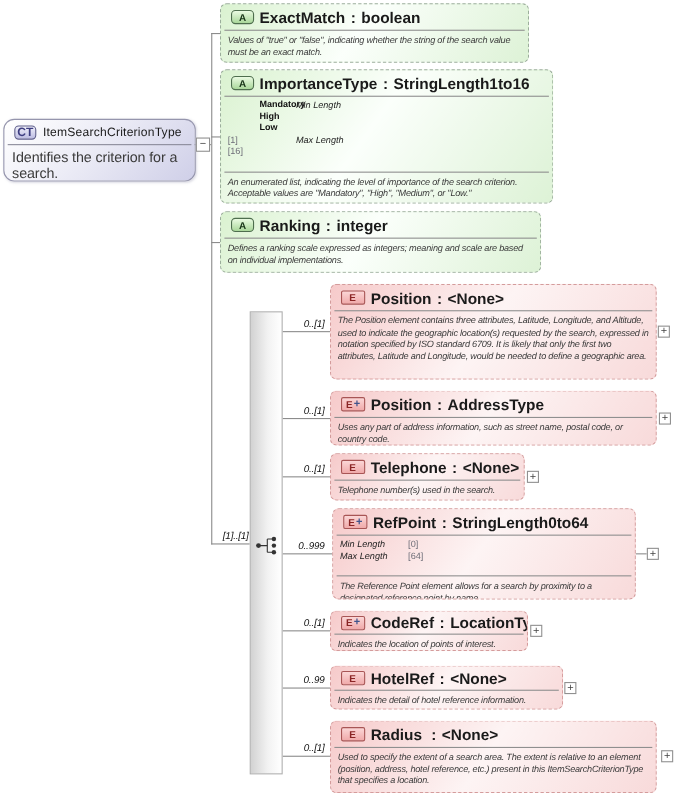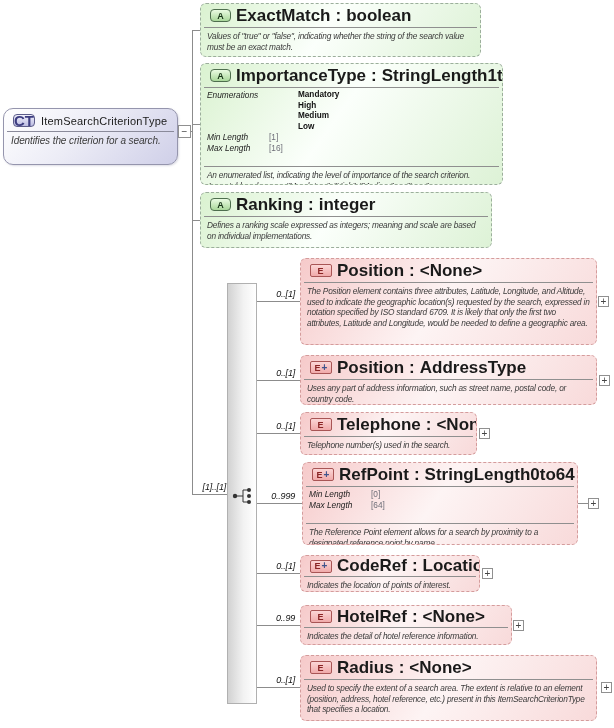--- a/index.html
+++ b/index.html
@@ -17,36 +17,36 @@
   .ctbox {
     position:absolute; left:3px; top:108px; width:175px; height:57px;
     border:1px solid #9595ad; border-radius:10px;
     background:linear-gradient(135deg,#ffffff 0%,#ececf6 45%,#cfcfe8 100%);
     box-shadow:1px 1px 2px rgba(120,120,150,.25);
   }
   .ct-hdr { display:flex; align-items:center; gap:6px; padding:5px 6px 4px 6px;
     border-bottom:1px solid #8a8a9a; margin:0 3px; }
   .badge { display:inline-flex; align-items:center; justify-content:center;
     font-weight:bold; flex:0 0 auto; }
-  .badge-ct { min-width:20px; height:13px; font-size:15px; color:#3d3d80;
+  .badge-ct { min-width:20px; height:13px; font-size:11px; color:#3d3d80;
     border:1px solid #5c5c8a; border-radius:4px;
     background:linear-gradient(180deg,#f0f0fb,#bcbce2); }
   .ctname { font-size:11px; font-weight:normal; color:#1a1a1a; letter-spacing:.2px; }
-  .ct-desc { font-size:10px; font-style:italic; color:#3b3b3b; padding:3px 7px;
+  .ct-desc { font-size:13px; color:#3b3b3b; padding:3px 7px;
     letter-spacing:-.1px; }
 
   
   .abox, .ebox { position:absolute; border-radius:6px; overflow:hidden; }
   .abox { border:1px dashed #9cae9c;
     background:linear-gradient(125deg,#daf2d0 0%,#fbfffb 45%,#ddf2d6 100%); }
   .ebox { border:1px dashed #d49c9c;
     background:linear-gradient(125deg,#f6caca 0%,#fdf4f4 48%,#f8dada 100%); }
   .hdr { display:flex; align-items:center; gap:5px; height:24px;
     padding:0 6px; border-bottom:1px solid #8f8f8f; margin:0 3px; }
-  .hdr .nm, .hdr .cl, .hdr .tp { font-size:17px; font-weight:bold; color:#1a1a1a; }
+  .hdr .nm, .hdr .cl, .hdr .tp { font-size:14px; font-weight:bold; color:#1a1a1a; }
   .badge-a { min-width:21px; height:13px; font-size:9px; color:#173317;
     border:1px solid #4e6e4e; border-radius:4px;
     background:linear-gradient(180deg,#eafbe2,#a9d79a); }
   .badge-e { min-width:22px; height:13px; font-size:9px; color:#8a2525;
     border:1px solid #a85555; border-radius:2px; gap:1px;
     background:linear-gradient(180deg,#fbd6d6,#f0aaaa); padding:0 3px; }
   .badge-e .bplus { color:#40548c; font-size:10px; font-weight:bold; line-height:10px; }
   .desc { font-size:8.3px; font-style:italic; color:#3b3b3b; line-height:10.7px;
     padding:3px 6px 2px 6px; letter-spacing:-.2px; }
   .desc.bt { border-top:1px solid #8f8f8f; margin:12px 3px; padding-left:3px; }
@@ -115,25 +115,23 @@
   </div>
 
   <div class="abox" style="left:200px;top:63px;width:303px;height:122px">
     <div class="hdr">
       <span class="badge badge-a">A</span>
       <span class="nm">ImportanceType</span>
       <span class="cl">:</span>
       <span class="tp">StringLength1to16</span>
     </div>
     <div class="facets">
-      <div class="flabel">Enumerations</div>
       <div class="enumvals">
         <div>Mandatory</div>
         <div>High</div>
-        <div>Medium</div>
         <div>Low</div>
       </div>
       <div class="flabel">Min Length</div>
       <div class="fval">[1]</div>
       <div class="flabel">Max Length</div>
       <div class="fval">[16]</div>
     </div>
     <div class="desc bt">An enumerated list, indicating the level of importance of the search criterion. Acceptable values are "Mandatory", "High", "Medium", or "Low."</div>
   </div>
 

